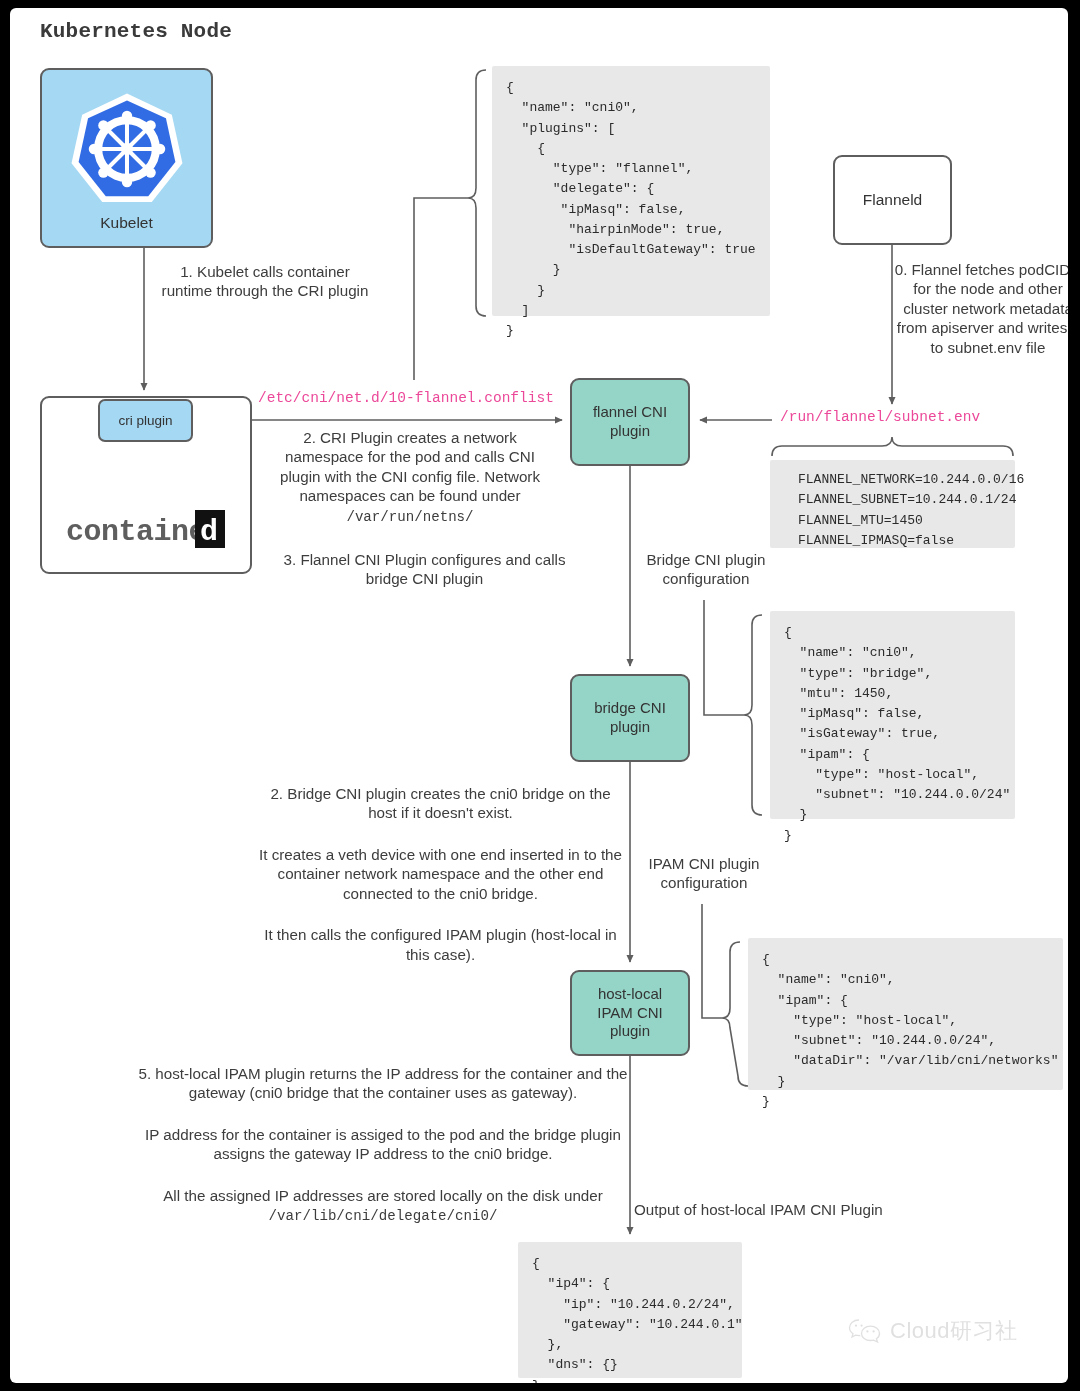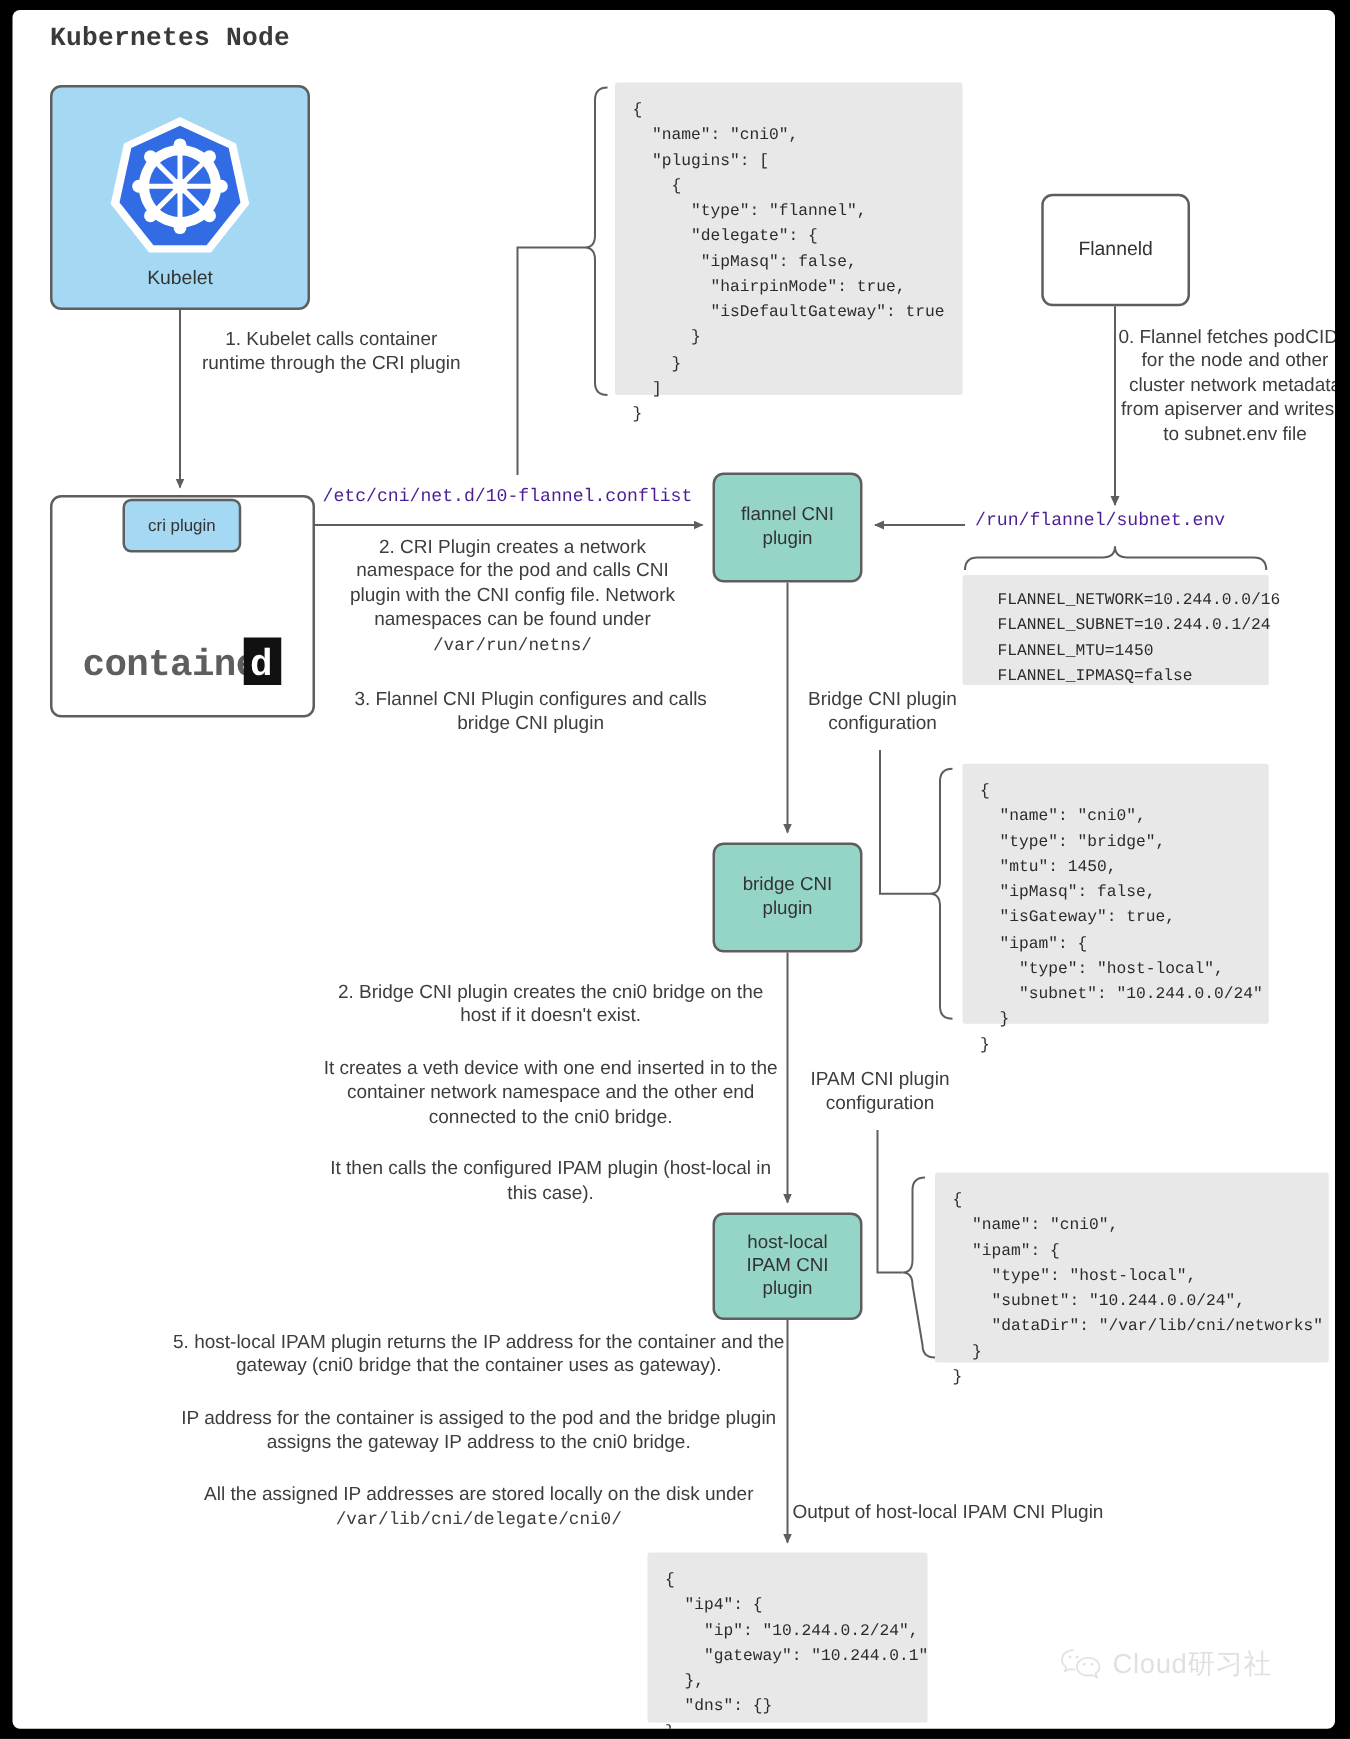--- a/index.html
+++ b/index.html
@@ -40,21 +40,21 @@
   .box {
     box-sizing: border-box;
     display: flex;
     align-items: center;
     justify-content: center;
     text-align: left;
     color: #333333;
   }
   .box-kubelet {
     left: 30px; top: 60px;
-    width: 208px; height: 180px;
+    width: 173px; height: 180px;
     background: #a5d8f3;
     border: 2px solid #5e5e5e;
     border-radius: 9px;
     flex-direction: column;
   }
   .kube-logo { width: 118px; height: 118px; margin-top: 6px; }
   .kubelet-label { font-size: 15.5px; margin-top: 6px; }
 
   .box-containerd {
     left: 30px; top: 388px;
@@ -118,21 +118,21 @@
   #code-output   { left: 508px; top: 1234px; width: 224px; height: 136px; }
 
   
   .label {
     color: #3d3d3d;
     font-size: 15.2px;
     line-height: 1.28;
     text-align: center;
   }
   .mono-label {
-    color: #4c1d95;
+    color: #ec4899;
     font-family: "Liberation Mono", "DejaVu Sans Mono", monospace;
     font-size: 14.5px;
     white-space: nowrap;
   }
   .mono-inline { font-family: "Liberation Mono", "DejaVu Sans Mono", monospace; font-size: .93em; }
 
   #lbl-step1     { left: 150px; top: 254px; width: 210px; }
   #lbl-step2     { left: 255px; top: 420px; width: 290px; }
   #lbl-step3     { left: 262px; top: 542px; width: 305px; }
   #lbl-step0     { left: 880px; top: 252px; width: 196px; }

